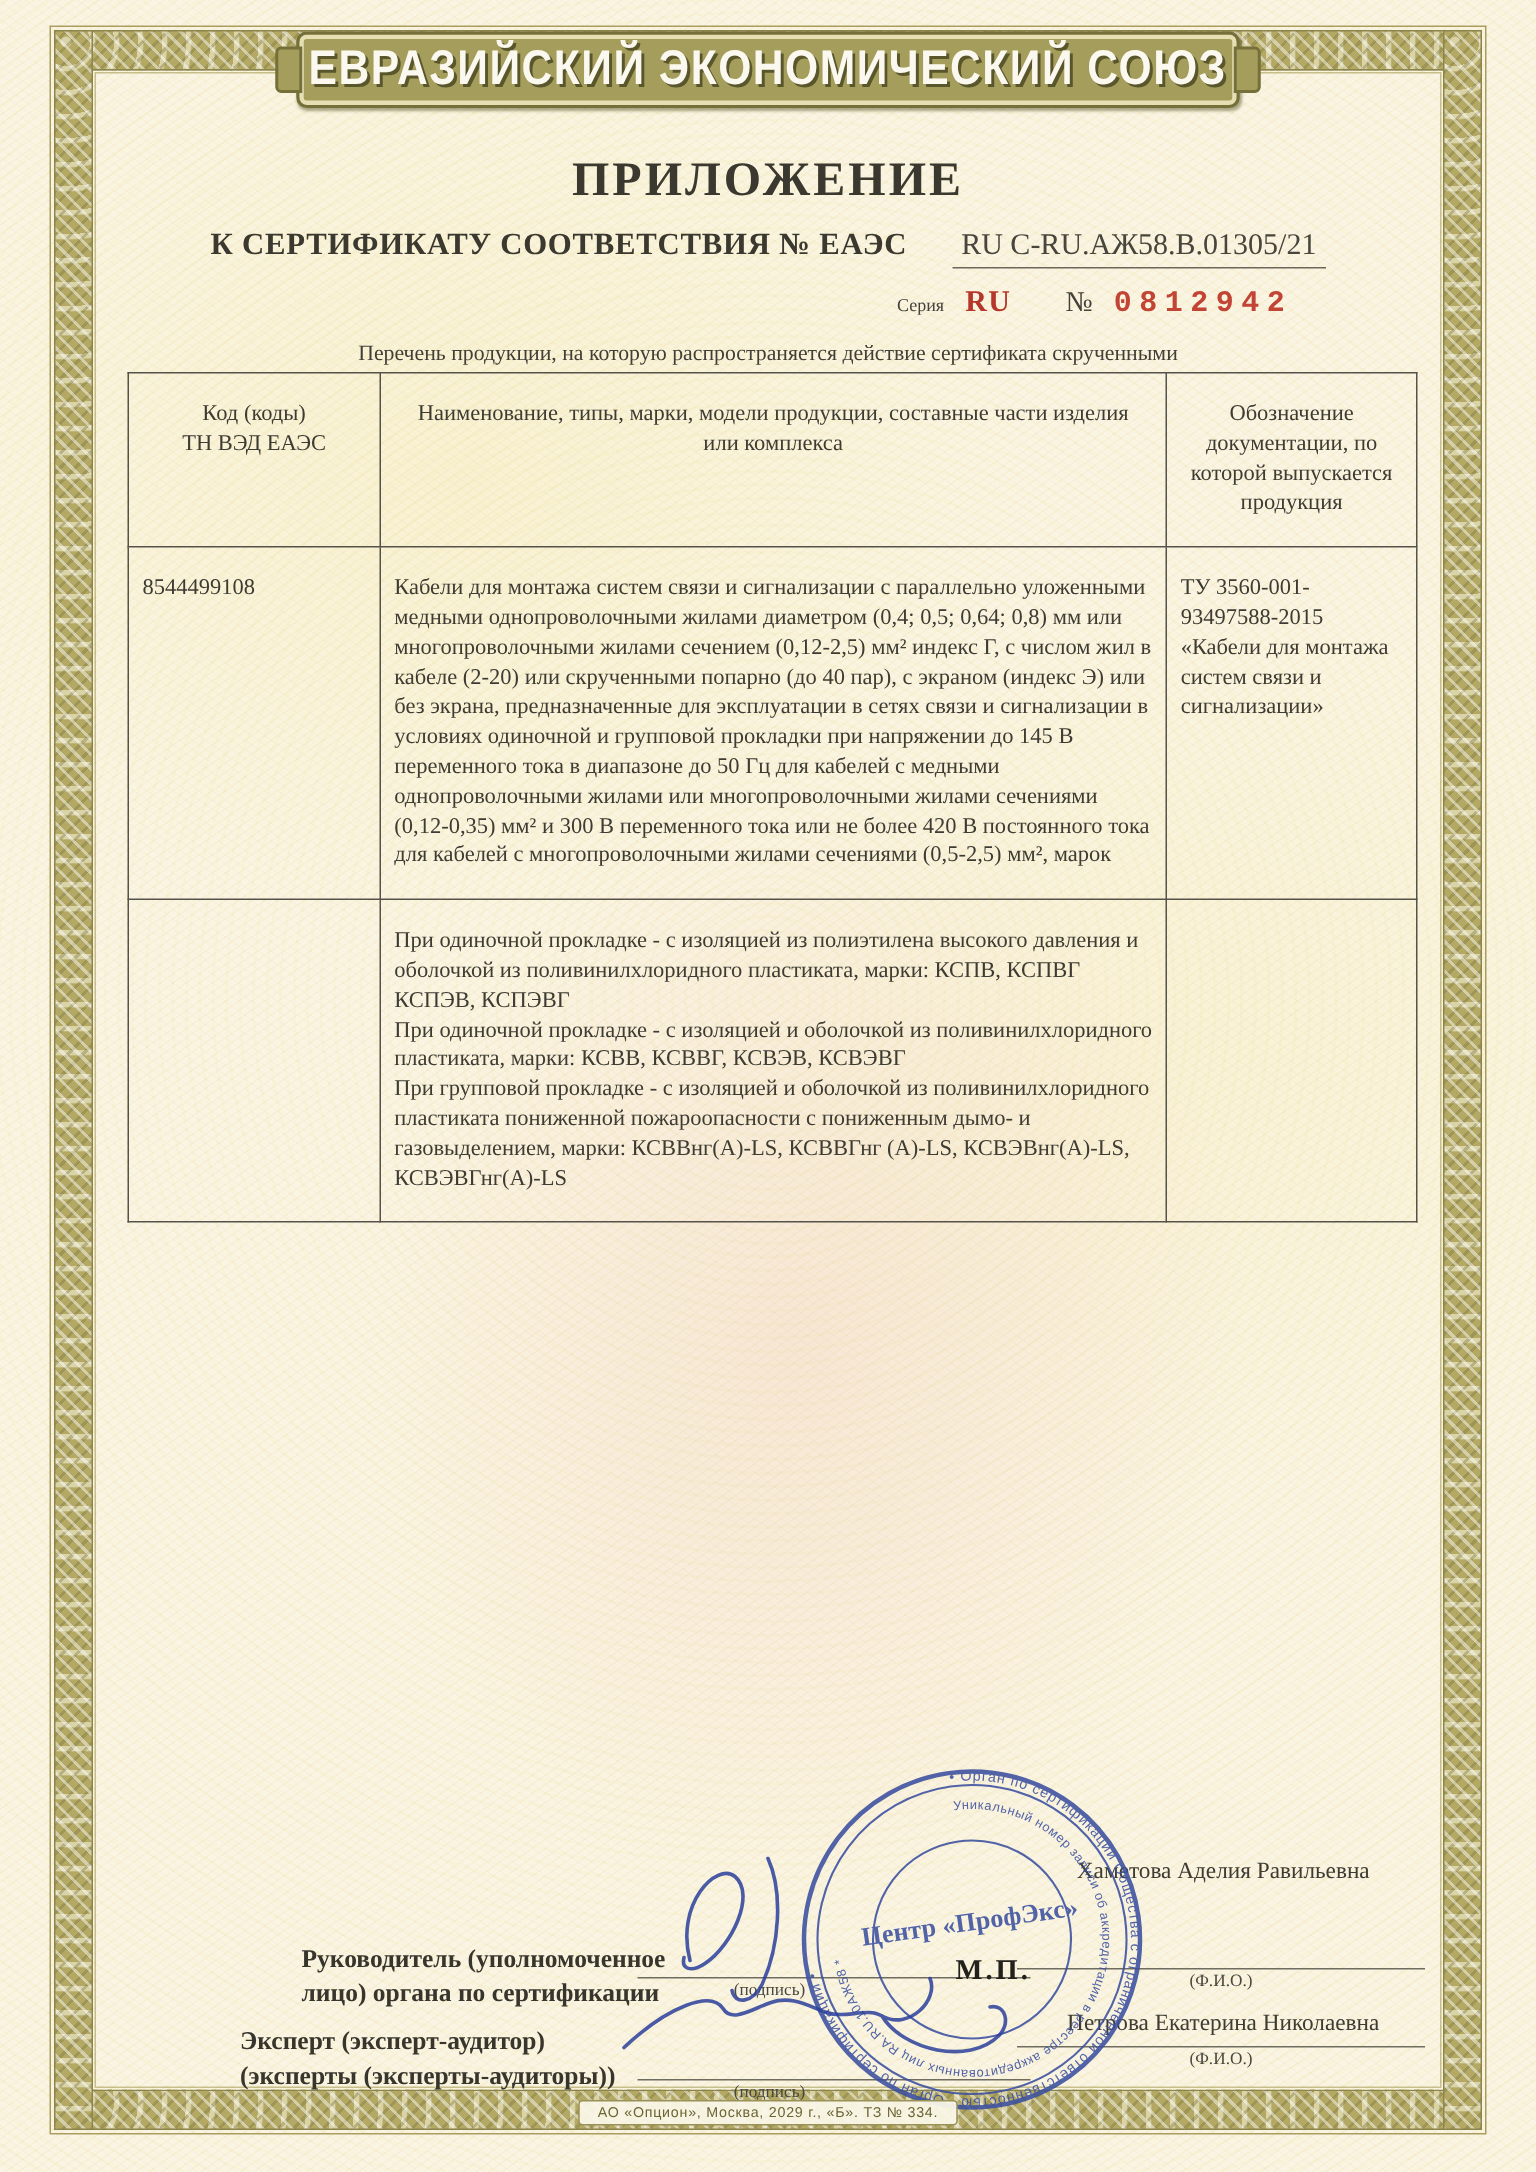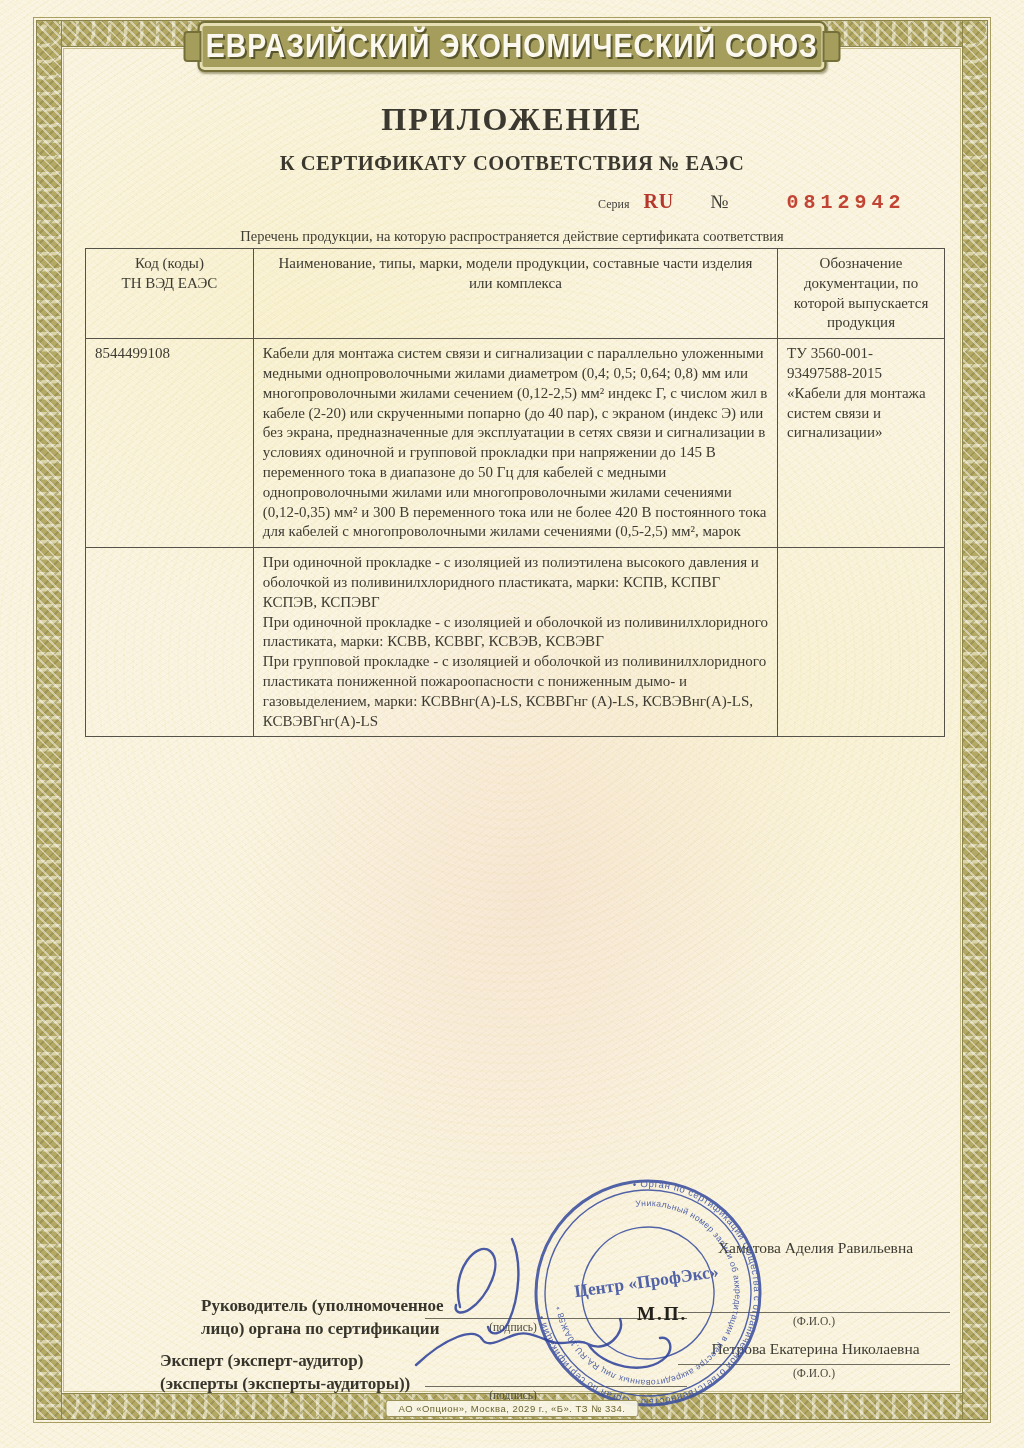--- a/index.html
+++ b/index.html
@@ -49,26 +49,26 @@
     font-size:32px;font-weight:bold;letter-spacing:2px;color:#3a382f;z-index:4;}
   .cert-line{position:absolute;left:0;right:0;top:152px;display:flex;justify-content:center;
     align-items:baseline;gap:30px;z-index:4;}
   .cert-label{font-size:20.5px;font-weight:bold;letter-spacing:0.5px;color:#3a382f;white-space:nowrap;}
   .cert-number{font-size:20px;color:#47453c;border-bottom:1px solid #6b675a;padding:0 6px 3px 6px;white-space:nowrap;}
   .series-line{position:absolute;left:598px;top:190px;display:flex;align-items:baseline;gap:14px;z-index:4;}
   .series-label{font-size:12px;color:#43413a;}
   .series-value{font-size:20px;font-weight:bold;color:#b5372b;letter-spacing:1px;}
   .number-sign{font-size:19px;color:#43413a;margin-left:22px;}
   .blank-number{font-family:"Liberation Mono",monospace;font-size:20px;font-weight:bold;
-    color:#c24434;letter-spacing:5px;margin-left:44px;}
+    color:#c24434;letter-spacing:5px;}
   .intro-line{position:absolute;left:0;right:0;top:228px;text-align:center;font-size:14.5px;color:#403e35;z-index:4;}
   
   .product-table{position:absolute;left:85px;top:248px;width:860px;border-collapse:collapse;z-index:4;}
   .product-table th,.product-table td{border:1.5px solid #55524a;vertical-align:top;
-    font-weight:normal;font-size:15px;line-height:1.32;color:#3d3b32;padding:5px 9px;}
+    font-weight:normal;font-size:15px;line-height:1.32;color:#3d3b32;padding:18px 9px;}
   .product-table th{text-align:center;height:62px;white-space:pre-line;}
   .col-code{width:168px;}
   .col-name{width:525px;}
   .col-doc{width:167px;}
   .cell-pre{white-space:pre-line;}
   .row-main td{height:196px;}
   .row-marks td{height:172px;}
   
   .sig-label{position:absolute;font-size:17px;font-weight:bold;color:#37352c;
     line-height:1.33;white-space:pre-line;z-index:4;}
@@ -107,28 +107,29 @@
   <div class="band band-right"></div>
   <div class="inner-line"></div>
 
   <div class="banner">
     <span class="banner-text">ЕВРАЗИЙСКИЙ ЭКОНОМИЧЕСКИЙ СОЮЗ</span>
   </div>
 
   <div class="doc-title">ПРИЛОЖЕНИЕ</div>
   <div class="cert-line">
     <span class="cert-label">К СЕРТИФИКАТУ СООТВЕТСТВИЯ № ЕАЭС</span>
+    <span class="cert-number">RU C-RU.АЖ58.В.01305/21</span>
   </div>
   <div class="series-line">
     <span class="series-label">Серия</span>
     <span class="series-value">RU</span>
     <span class="number-sign">№</span>
     <span class="blank-number">0812942</span>
   </div>
-  <div class="intro-line">Перечень продукции, на которую распространяется действие сертификата соответствия</div>
+  <div class="intro-line">Перечень продукции, на которую распространяется действие сертификата скрученными</div>
 
   <table class="product-table">
     <colgroup>
         <col class="col-code">
         <col class="col-name">
         <col class="col-doc">
       </colgroup>
     <tbody>
         <tr>
       <th>Код (коды)

